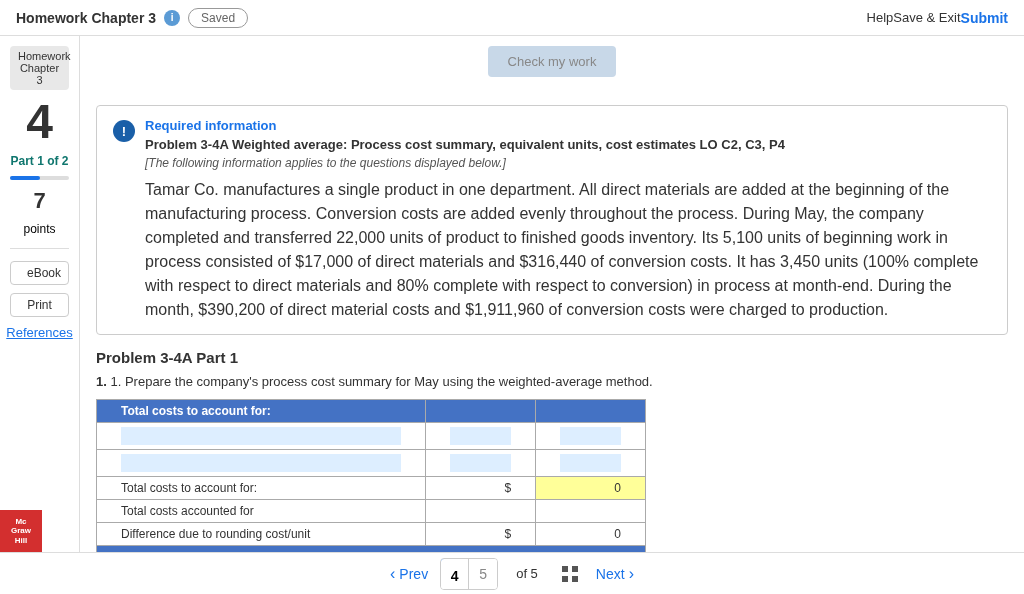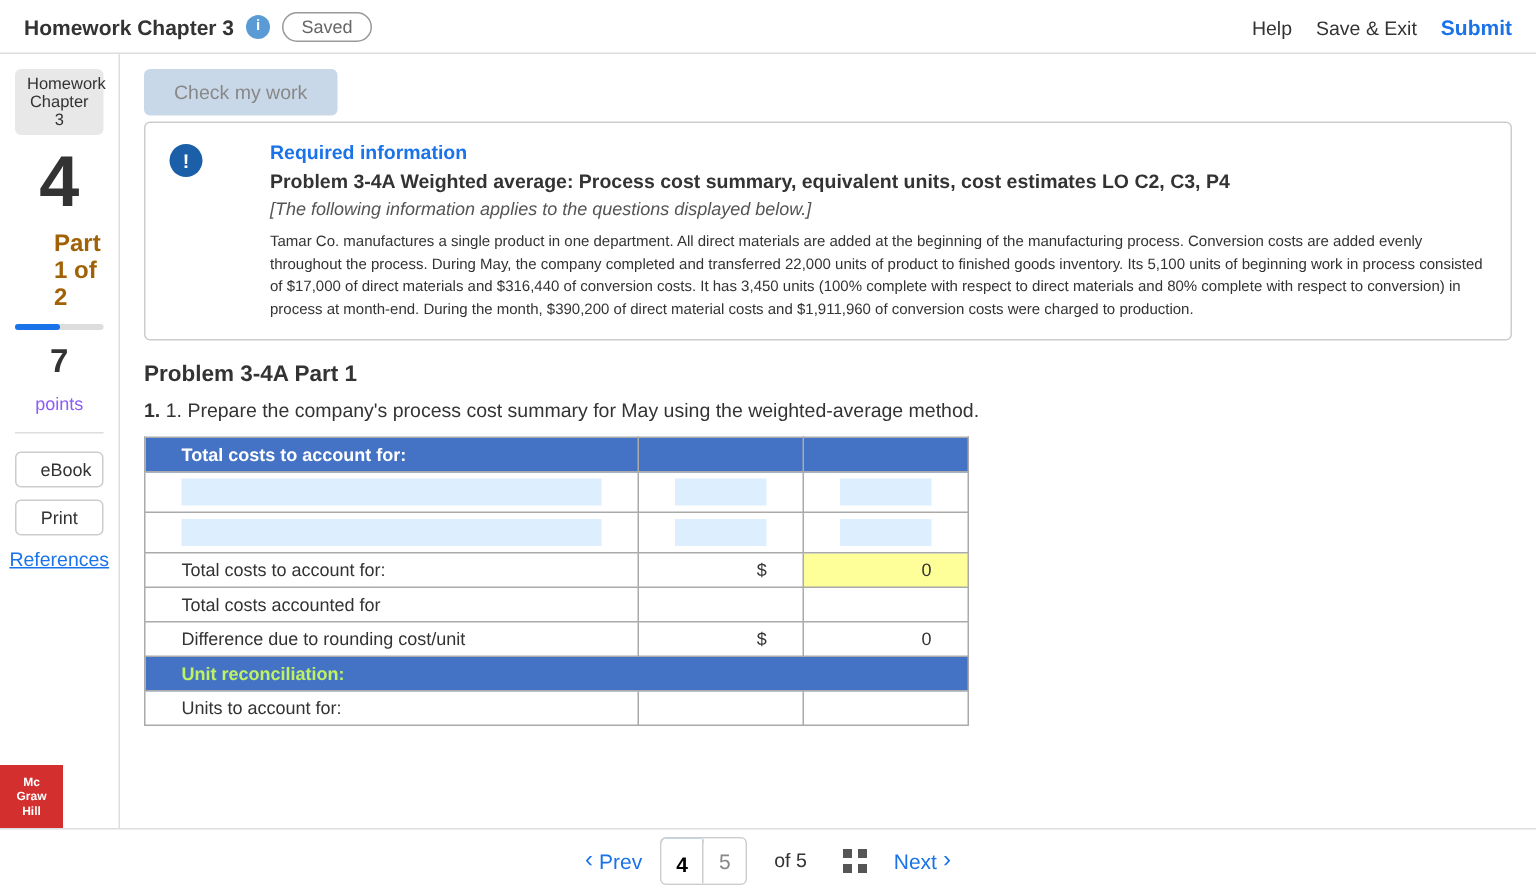--- a/index.html
+++ b/index.html
@@ -19,21 +19,21 @@
     .top-bar-title { font-size: 14px; font-weight: 600; color: #333; }
     .info-icon {
       width: 16px; height: 16px; border-radius: 50%; background: #5b9bd5;
       color: #fff; font-size: 10px; display: inline-flex; align-items: center;
       justify-content: center; font-weight: bold; cursor: pointer;
     }
     .saved-badge {
       border: 1px solid #999; border-radius: 12px; padding: 2px 12px;
       font-size: 12px; color: #666;
     }
-    .top-bar-right { display: flex; align-items: flex-end; gap: 16px; }
+    .top-bar-right { display: flex; align-items: center; }
     .top-bar-right a { font-size: 13px; color: #333; text-decoration: none; cursor: pointer; }
     .submit-btn {
       background: none; border: none; color: #1a73e8; font-size: 14px;
       font-weight: 600; cursor: pointer;
     }
     .save-exit-btn { color: #333; font-size: 13px; cursor: pointer; }
 
     
     .main-layout { display: flex; height: calc(594px - 36px - 42px); }
 
@@ -43,64 +43,64 @@
       display: flex; flex-direction: column; align-items: center; gap: 8px;
       flex-shrink: 0;
     }
     .problem-badge {
       background: #e8e8e8; border-radius: 4px; padding: 4px 8px;
       font-size: 11px; text-align: center; width: 100%;
     }
     .problem-number {
       font-size: 48px; font-weight: bold; color: #333; text-align: center; line-height: 1;
     }
-    .part-label { font-size: 16px; color: #a16207; font-weight: 600; margin-left: 26px; }
+    .part-label { font-size: 12px; color: #0f766e; font-weight: 600; }
     .progress-bar-container { width: 100%; height: 4px; background: #ddd; border-radius: 2px; }
     .progress-bar { height: 4px; background: #1a73e8; border-radius: 2px; width: 50%; }
-    .points-label { font-size: 12px; color: #8b5cf6; text-align: left; }
+    .points-label { font-size: 12px; color: #000000; text-align: left; }
     .points-number { font-size: 22px; font-weight: bold; color: #333; text-align: center; }
     .sidebar-divider { width: 100%; height: 1px; background: #ddd; margin: 4px 0; }
     .sidebar-btn {
       width: 100%; padding: 4px 16px; border: 1px solid #ccc; border-radius: 4px;
       background: #fff; font-size: 12px; cursor: pointer; text-align: center;
       color: #333;
     }
     .sidebar-link {
       font-size: 13px; color: #1a73e8; text-decoration: underline; cursor: pointer;
     }
 
     
     .content-area { flex: 1; overflow-y: auto; padding: 10px 16px; }
 
     
     .check-work-bar {
-      display: flex; justify-content: flex-start; margin-bottom: 4px;
+      display: flex; justify-content: center; margin-bottom: 28px;
     }
     .check-work-btn {
       background: #c8d8e8; border: none; border-radius: 4px; padding: 8px 20px;
       font-size: 13px; color: #888; cursor: not-allowed;
     }
 
     
     .required-info-box {
       border: 1px solid #ccc; border-radius: 4px; padding: 12px 16px;
       margin-bottom: 14px; position: relative;
     }
     .required-info-header { display: flex; align-items: flex-start; gap: 10px; }
     .exclamation-icon {
       width: 22px; height: 22px; border-radius: 50%; background: #1a5fa8;
       color: #fff; font-size: 13px; font-weight: bold;
       display: inline-flex; align-items: center; justify-content: center;
       flex-shrink: 0; margin-top: 2px;
     }
-    .required-info-content { flex: 1; margin-left: 35px; }
+    .required-info-content { flex: 1; }
     .required-label { color: #1a73e8; font-size: 13px; font-weight: 600; margin-bottom: 4px; }
     .problem-title { font-size: 13px; font-weight: bold; margin-bottom: 4px; }
     .problem-subtitle { font-style: italic; font-size: 12px; color: #555; margin-bottom: 8px; }
-    .problem-text { font-size: 10px; line-height: 1.5; color: #333; }
+    .problem-text { font-size: 16px; line-height: 1.5; color: #333; }
 
     
     .problem-section-title { font-size: 15px; font-weight: bold; margin-bottom: 8px; color: #333; }
     .question-text { font-size: 13px; margin-bottom: 10px; }
 
     
     .cost-table {
       width: 550px; border-collapse: collapse; font-size: 12px;
     }
     .cost-table td, .cost-table th {

